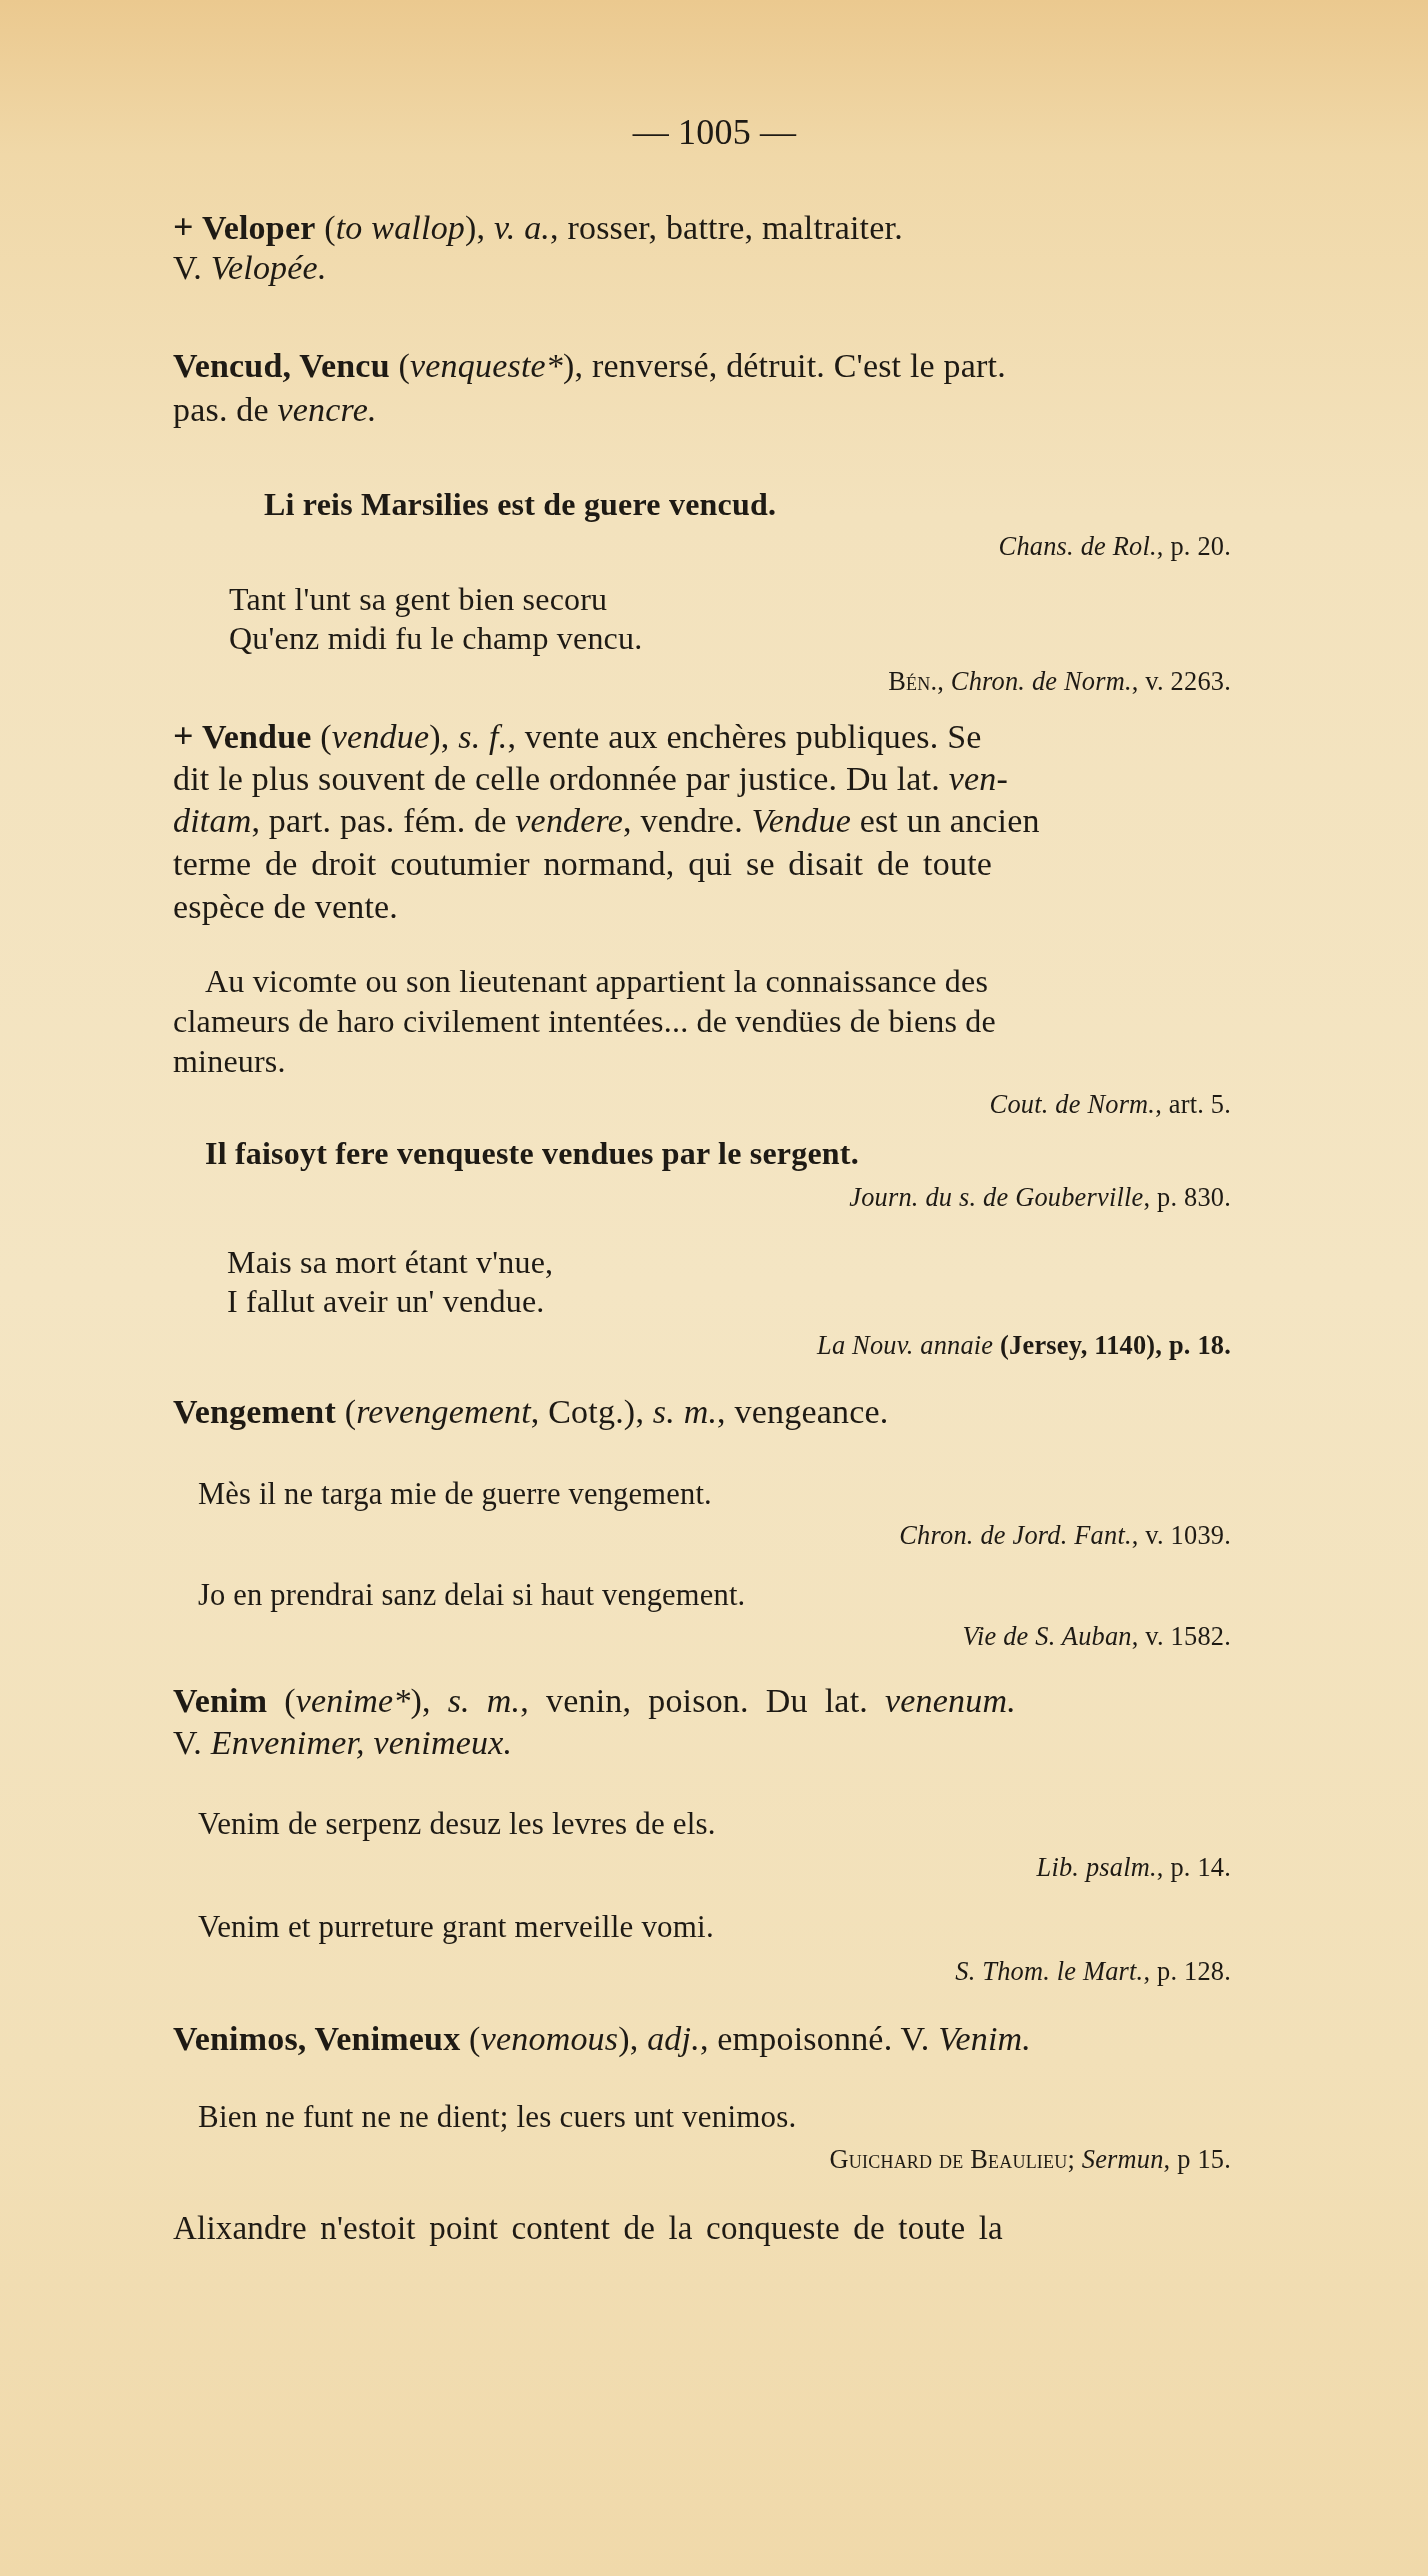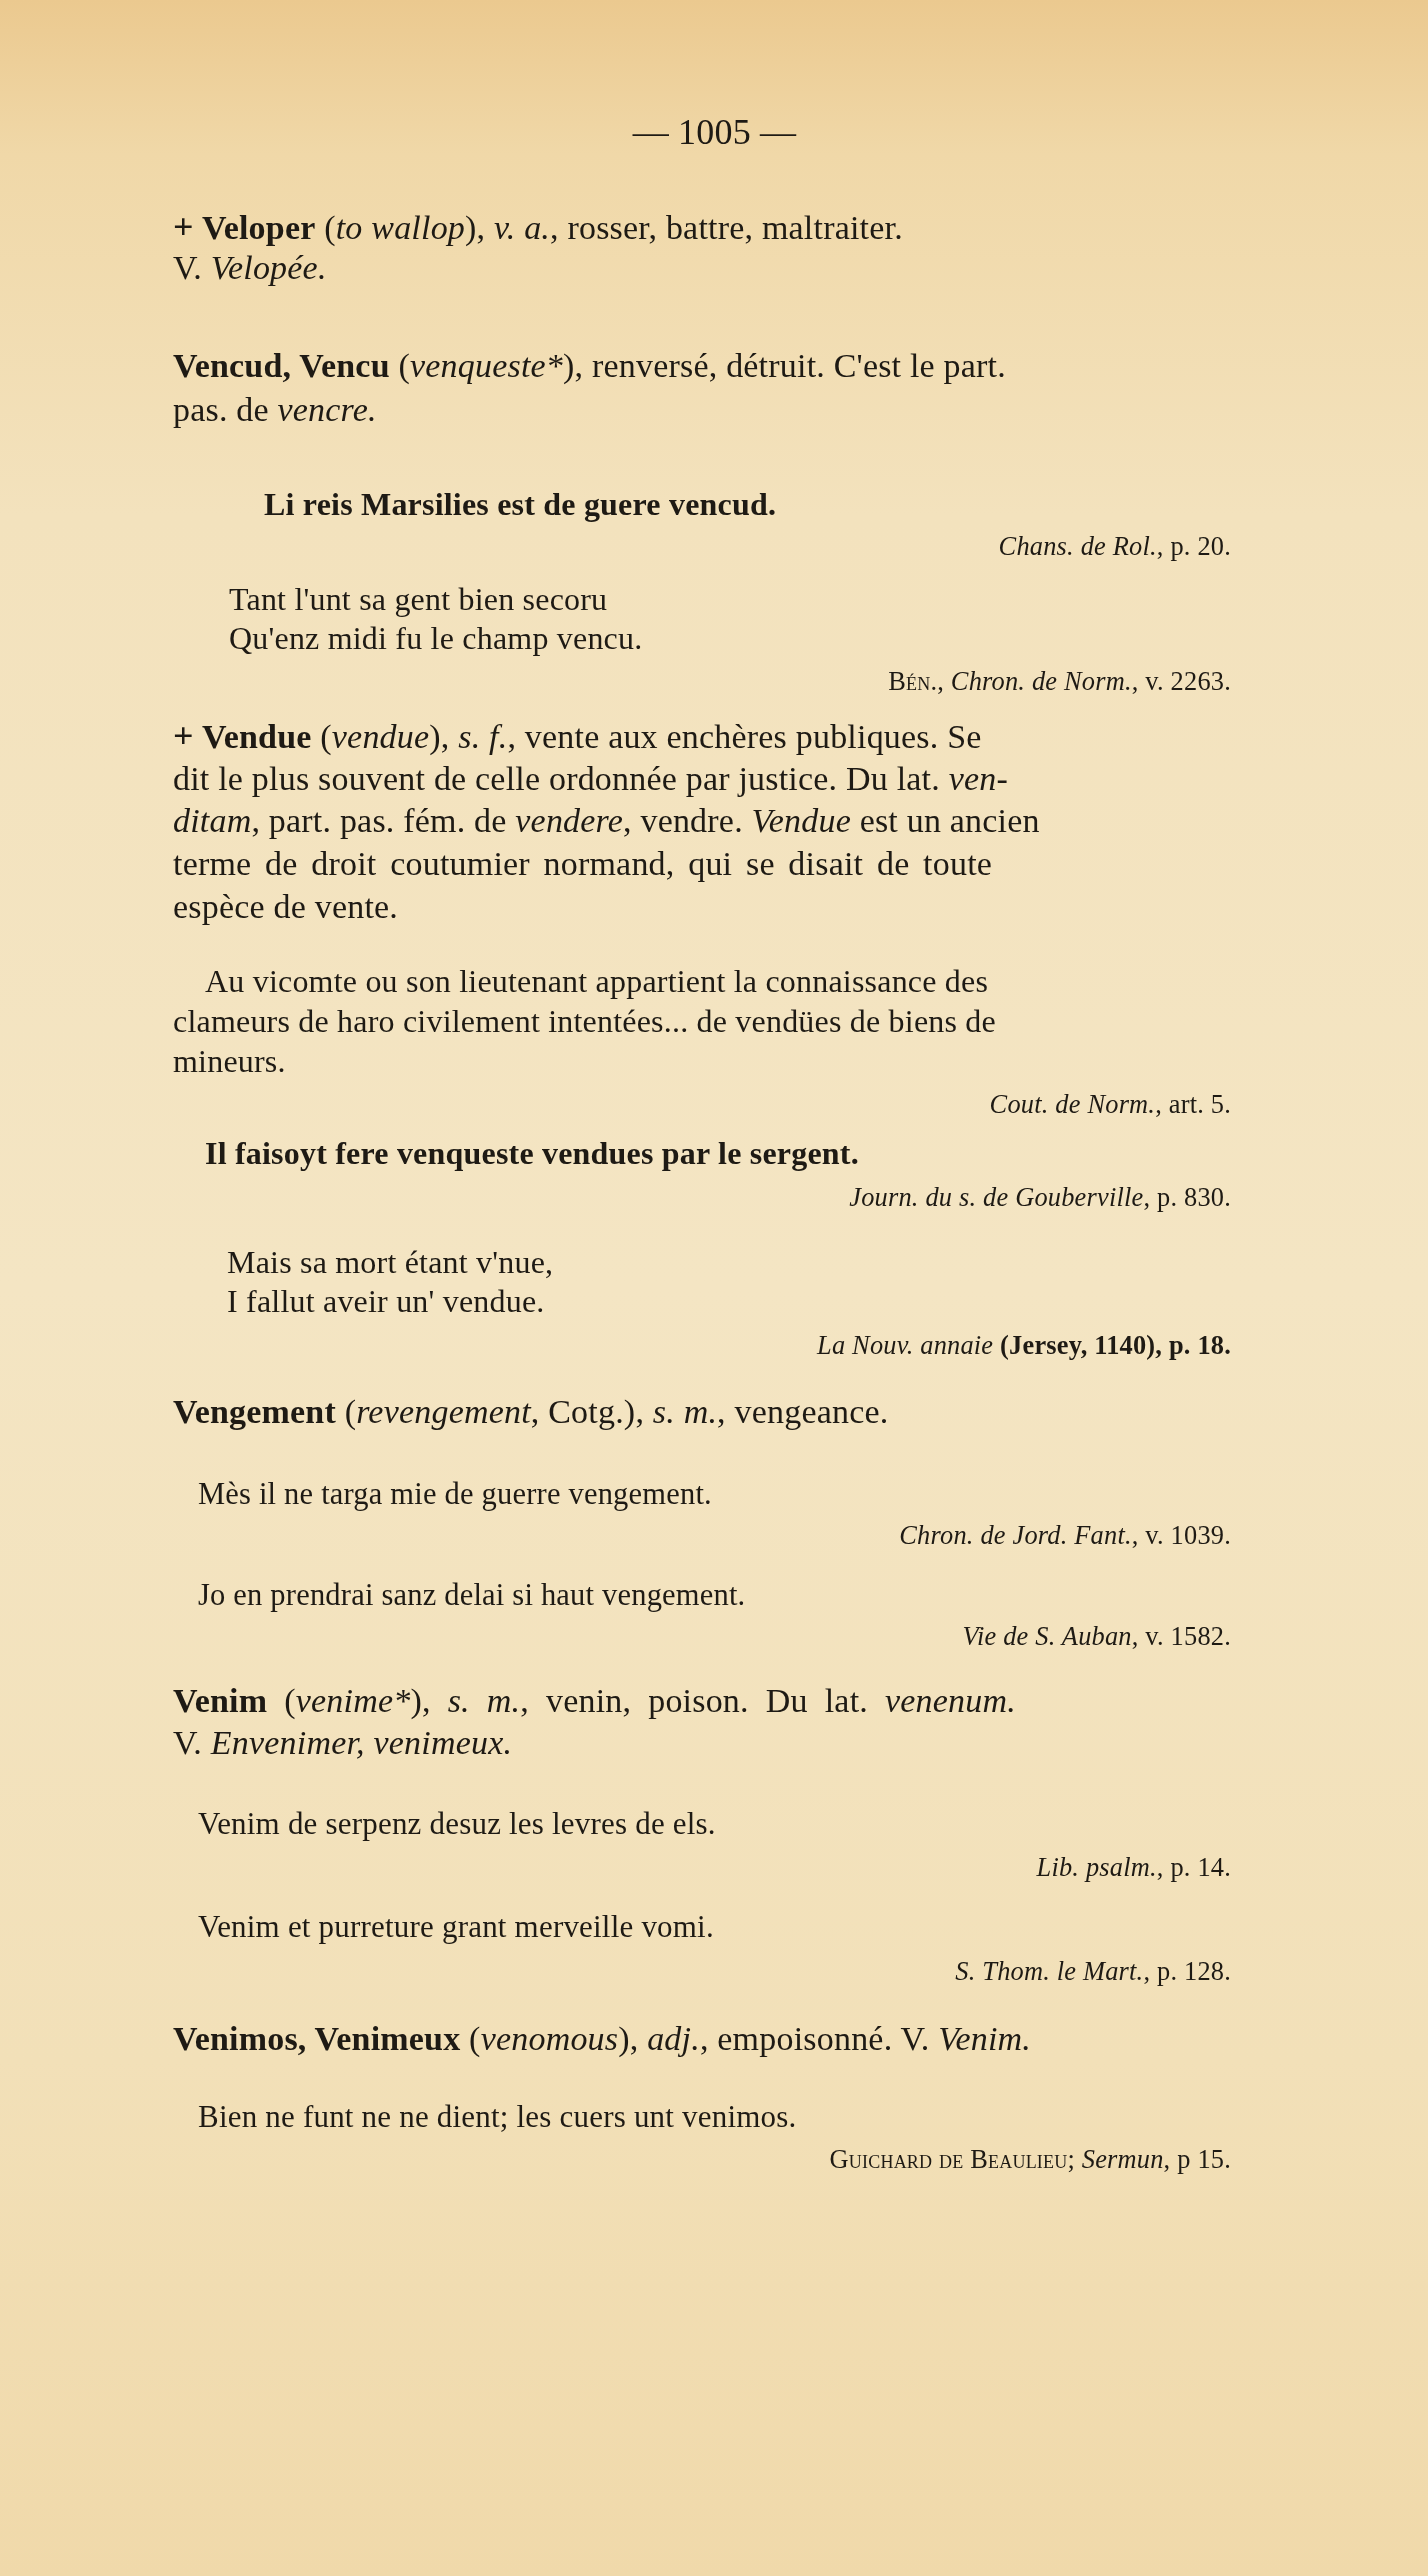--- a/index.html
+++ b/index.html
@@ -118,15 +118,16 @@
   <div class="ln" style="left:198px; top:2093px; font-size:31px;">Bien ne funt ne ne dient; les cuers unt venimos.</div>
 
   <div class="ln" style="left:173px; top:2014px;">
     <b>Venimos, Venimeux</b>
     (<i>venomous</i>), <i>adj.</i><span>, empoisonné. V.</span> <i>Venim.</i>
   </div>
   <div class="ln cite" style="right:198px; top:2138px;">
     <span class="sc">Guichard de Beaulieu</span>; <i>Sermun</i><span>, p 15.</span>
   </div>
 
+  <div class="ln" style="left:173px; top:2204px; font-size:33px; word-spacing:5px;">Alixandre n'estoit point content de la conqueste de toute la</div>
 
 </div>
 
 
 </body></html>

